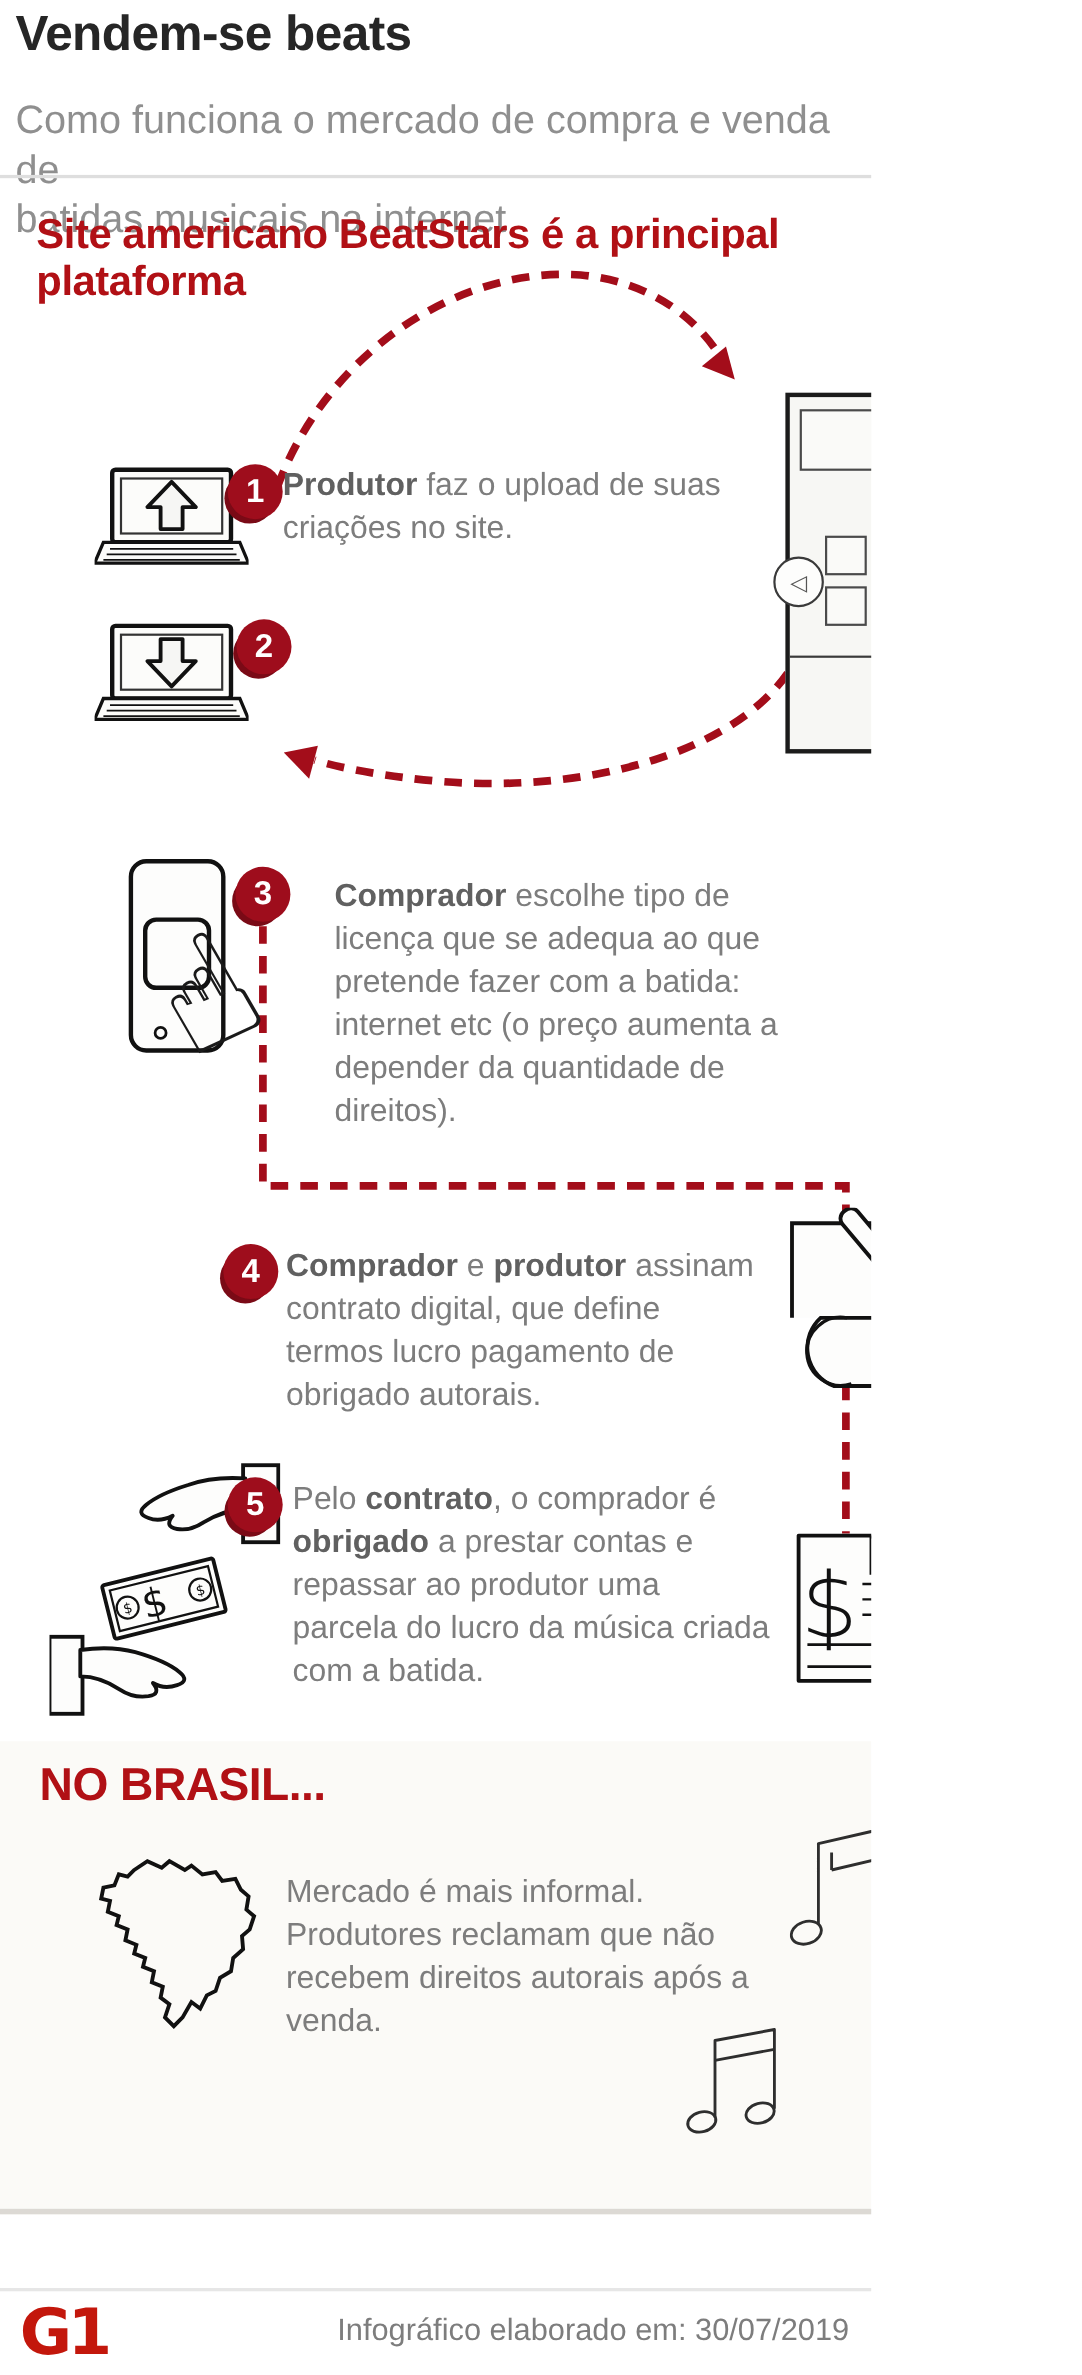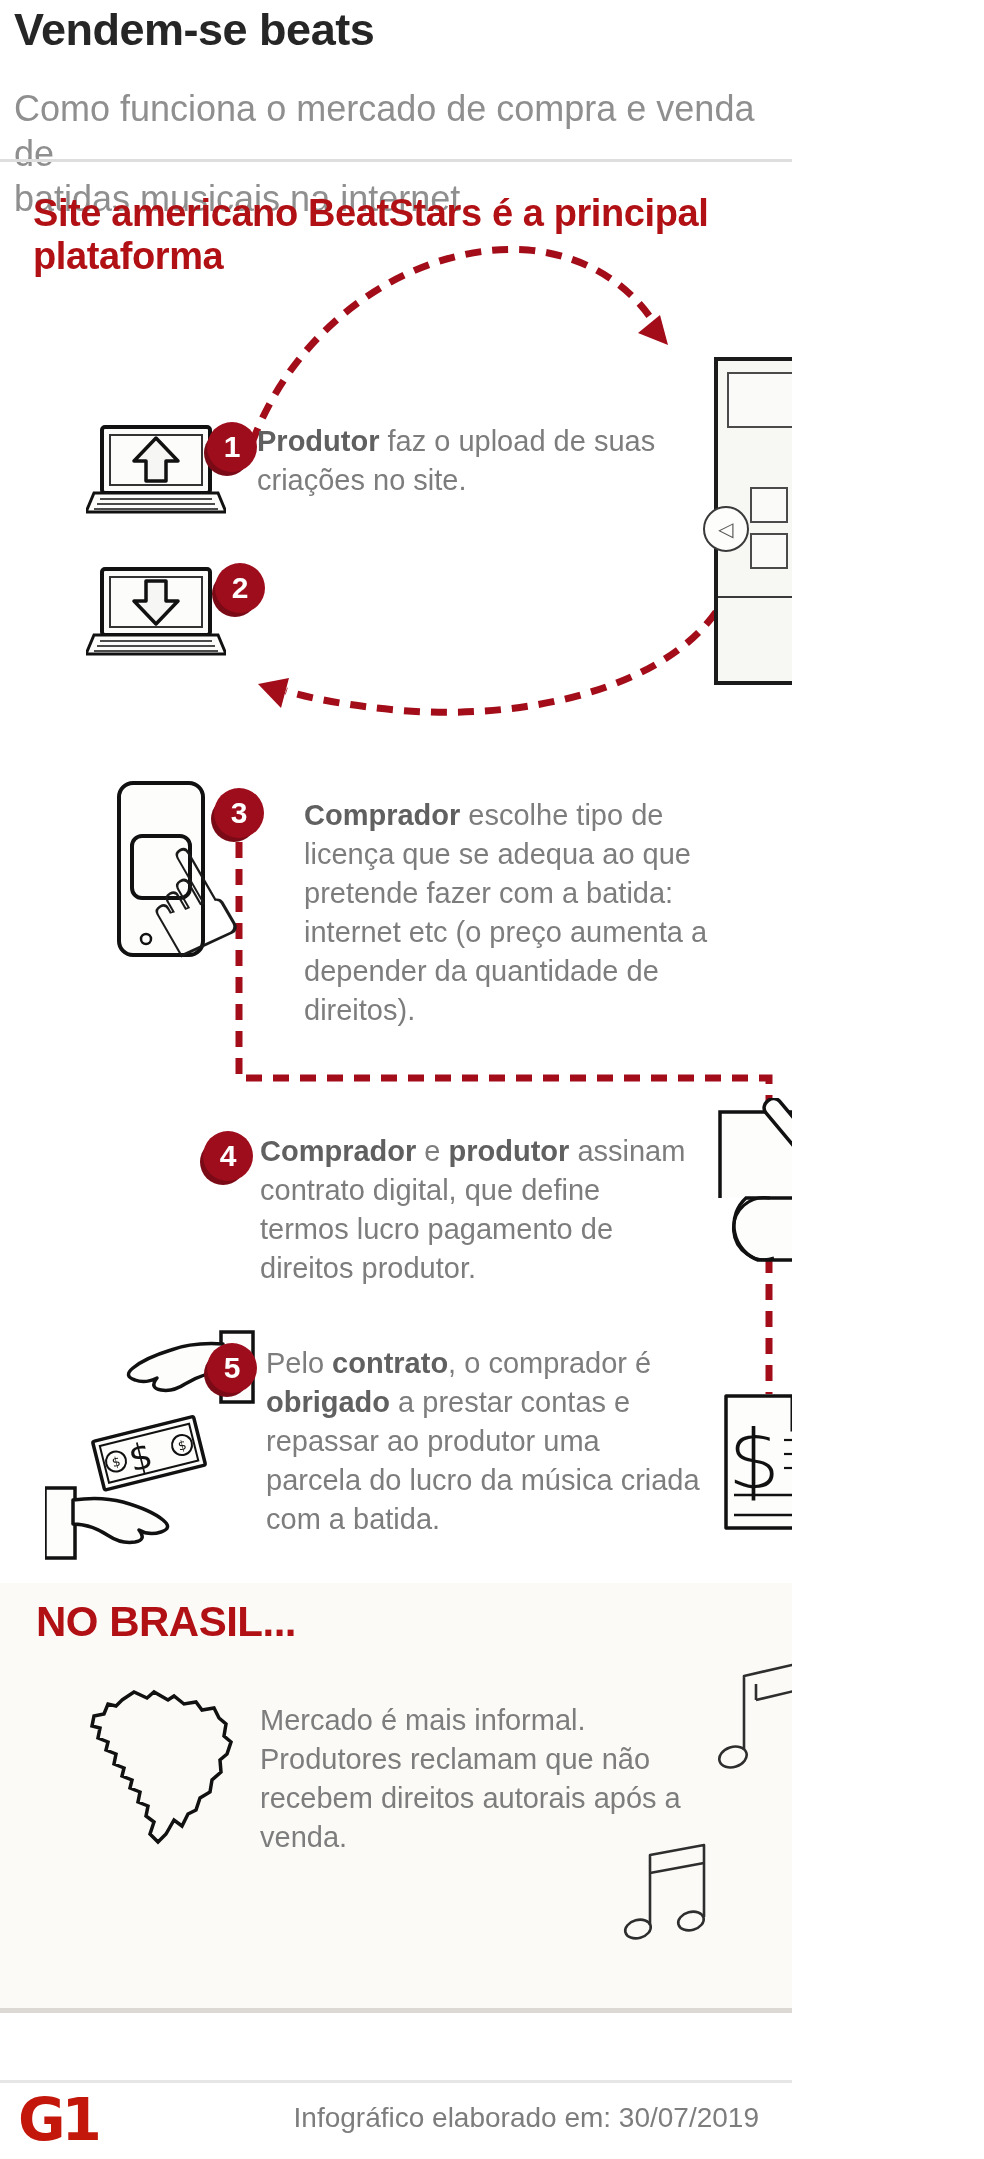--- a/index.html
+++ b/index.html
@@ -70,21 +70,21 @@
               letter-spacing:-0.5px;z-index:2;}
   #nb-text{left:260px;top:1701px;font-size:29px;line-height:39px;color:#7d7d7d;z-index:2;}
   #brazilmap{left:84px;top:1688px;z-index:2;}
   #note1{left:718px;top:1662px;z-index:2;}
   #note2{left:622px;top:1833px;z-index:2;}
 
   
   #divider2{top:2080px;background:#e6e6e6;}
   #g1{left:18px;top:2086px;font-size:58px;font-weight:bold;color:#c3170c;
       font-family:"DejaVu Sans",sans-serif;letter-spacing:-4px;}
-  #credit{right:33px;top:2102px;font-size:28px;color:#7d7d7d;}
+  #credit{right:20px;top:2102px;font-size:28px;color:#7d7d7d;}
 </style>
 </head>
 <body>
 
 <div class="canvas">
 
   <div class="abs" id="brazilsec"></div>
 
   <svg class="abs" id="arrows" width="984" height="2159" viewBox="0 0 984 2159">
     <path d="M252 443 C 298 318, 420 242, 528 250 C 592 256 634 290 656 326" fill="none" stroke="#a30d1a" stroke-width="7" stroke-dasharray="16 11"></path>
@@ -117,21 +117,21 @@
       <div><span>licença que se adequa ao que</span></div>
       <div><span>pretende fazer com a batida:</span></div>
       <div><span>internet etc (o preço aumenta a</span></div>
       <div><span>depender da quantidade de</span></div>
       <div><span>direitos).</span></div>
     </div>
   <div class="step-text" id="text4">
       <div><span class="b">Comprador</span><span> e </span><span class="b">produtor</span><span> assinam</span></div>
       <div><span>contrato digital, que define</span></div>
       <div><span>termos lucro pagamento de</span></div>
-      <div><span>direitos produtor.</span></div>
+      <div><span>obrigado autorais.</span></div>
     </div>
   <div class="step-text" id="text5">
       <div><span>Pelo </span><span class="b">contrato</span><span>, o comprador é</span></div>
       <div><span class="b">obrigado</span><span> a prestar contas e</span></div>
       <div><span>repassar ao produtor uma</span></div>
       <div><span>parcela do lucro da música criada</span></div>
       <div><span>com a batida.</span></div>
     </div>
 
   <svg class="abs icon" id="laptop1" width="140" height="95" viewBox="0 0 140 95">

